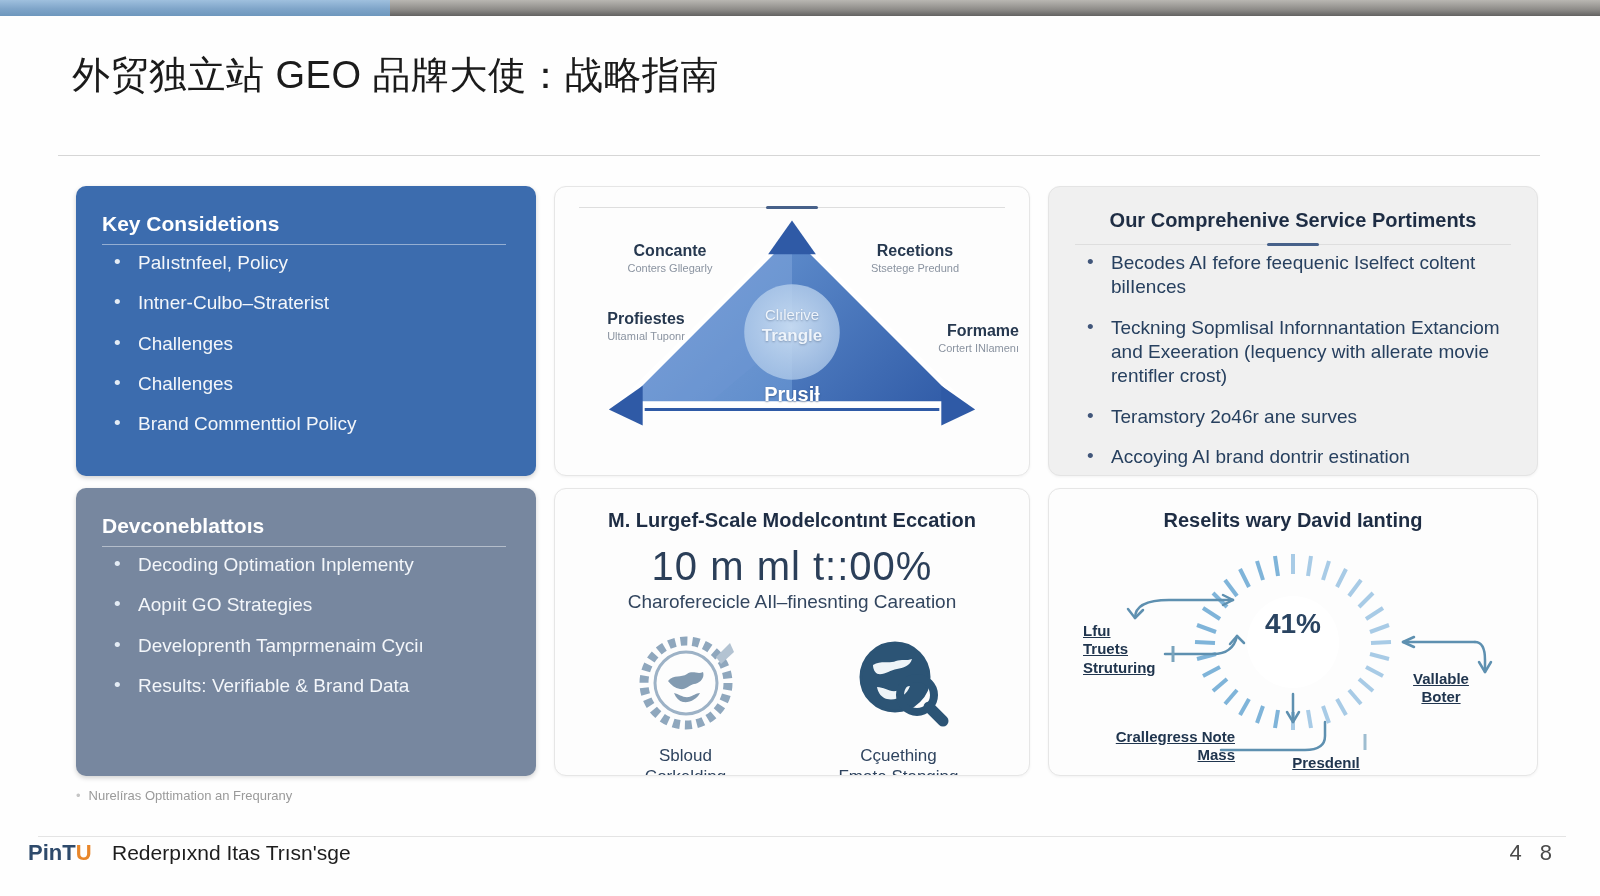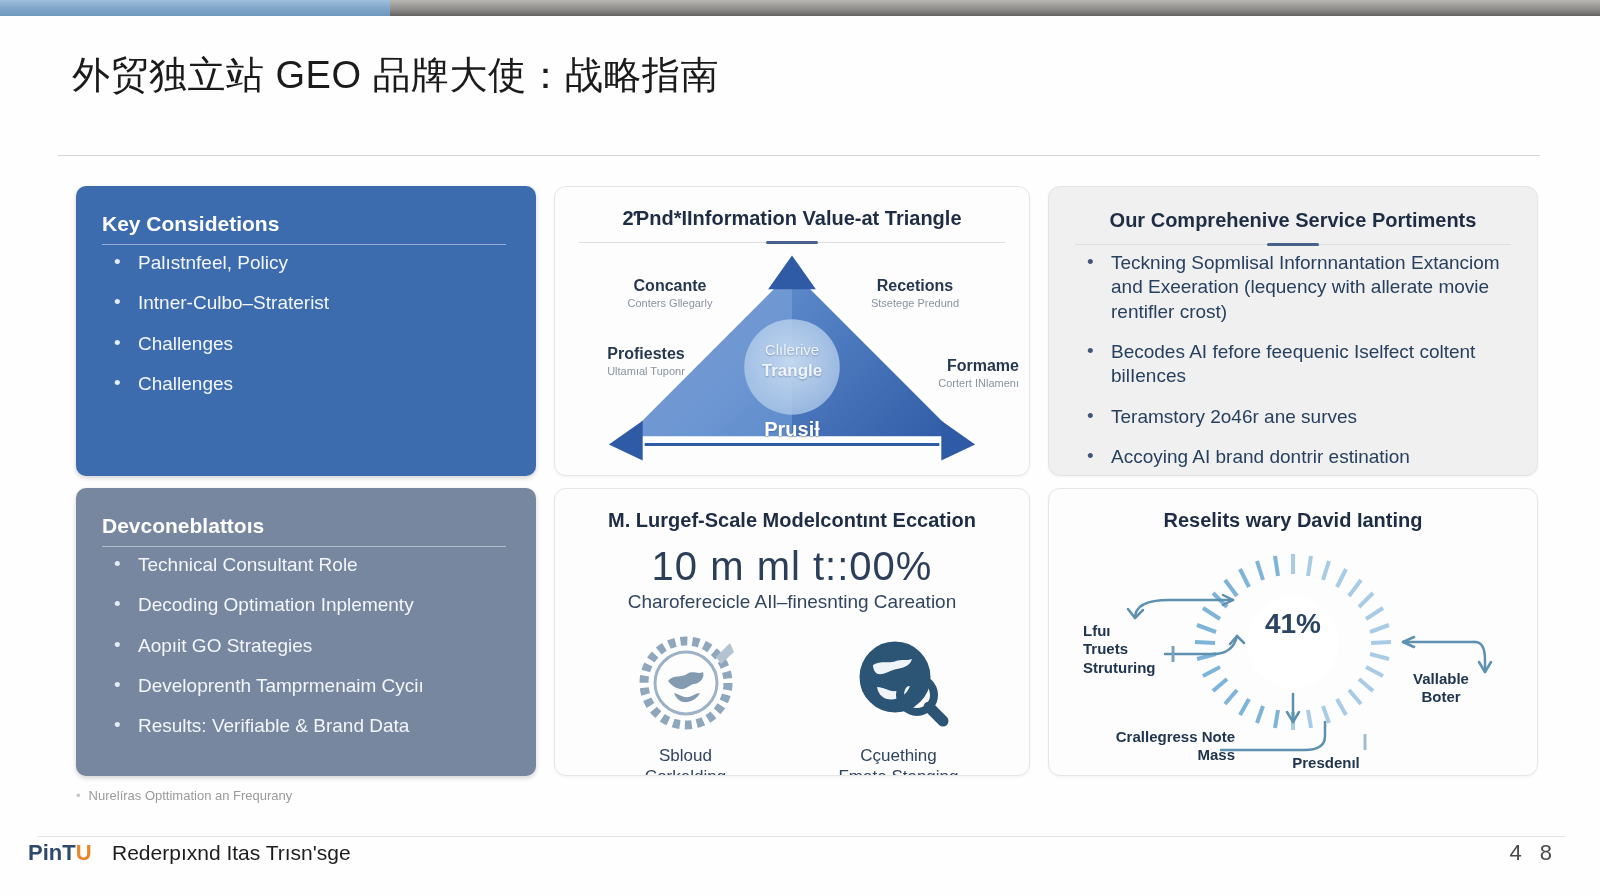--- a/index.html
+++ b/index.html
@@ -127,21 +127,21 @@
     text-align: center; font-size: 40px; color: #2b3f59; font-weight: 400;
     letter-spacing: 1px; margin-top: 2px;
   }
   .stat-sub { text-align: center; font-size: 19px; color: #33465f; margin-top: 2px; }
   .icon-row { display: flex; justify-content: space-around; align-items: flex-end; margin-top: 18px; }
   .icon-cell { width: 190px; text-align: center; }
   .icon-cap { font-size: 17px; color: #2f445f; line-height: 1.25; margin-top: 6px; }
 
   
   .donut-wrap { position: relative; width: 100%; height: 216px; margin-top: 2px; }
-  .d-label { position: absolute; font-size: 15px; font-weight: bold; color: #20354e; line-height: 1.22; }
+  .d-label { position: absolute; font-size: 15px; font-weight: bold; color: #20354e; line-height: 1.22; text-decoration: underline; }
   .d-label.r { text-align: right; }
   .d-label.c { text-align: center; }
   .donut-center {
     position: absolute; left: 50%; top: 80px; transform: translate(-50%,-50%);
     font-size: 28px; font-weight: bold; color: #2a4461;
   }
 
   
   .note {
     position: absolute; left: 76px; top: 788px;
@@ -178,25 +178,25 @@
 
   <div class="grid">
 
     <div class="card card-blue">
       <div class="card-title-light">Key Considetions</div>
       <ul class="bullets bullets-light">
         <li>Palıstnfeel, Policy</li>
         <li>Intner-Culbo–Straterist</li>
         <li>Challenges</li>
         <li>Challenges</li>
+        <li>Brand Commenttiol Policy</li>
       </ul>
     </div>
 
     <div class="card card-white">
-      <div class="card-title-dark">2Ƥnd*IInformation Value-at Triangle</div>
       <div class="title-rule-soft"></div>
 
       <div class="tri-wrap">
         <svg width="100%" height="220" viewBox="0 0 428 220">
           <defs>
             <linearGradient id="triL" x1="0" y1="0" x2="1" y2="1">
               <stop offset="0%" stop-color="#84a8dd"></stop>
               <stop offset="100%" stop-color="#5e8ccb"></stop>
             </linearGradient>
             <linearGradient id="triR" x1="0" y1="0" x2="1" y2="1">
@@ -246,32 +246,31 @@
           <div style="font-size:17px;font-weight:bold">Trangle</div>
         </div>
         <div class="tri-bottom-text">Prusiƚ</div>
       </div>
     </div>
 
     <div class="card card-gray">
       <div class="card-title-dark">Our Comprehenive Service Portiments</div>
       <div class="title-rule-soft"></div>
       <ul class="bullets bullets-dark">
+        <li>Becodes AI fefore feequenic Iselfect coltent bilIences</li>
         <li>Teckning Sopmlisal Infornnantation Extanciom and Exeeration (lequency with allerate movie rentifler crost)</li>
-        <li>Becodes AI fefore feequenic Iselfect coltent bilIences</li>
         <li>Teramstory 2o46r ane surves</li>
         <li>Accoying AI brand dontrir estination</li>
 
       </ul>
     </div>
 
     <div class="card card-slate">
       <div class="card-title-light">Devconeblattoıs</div>
       <ul class="bullets bullets-light">
-        <li>Technical Consultant Role</li>
         <li>Decoding Optimation Inplementy</li>
         <li>Aopıit GO Strategies</li>
         <li>Developrenth Tamprmenaim Cyciı</li>
         <li>Results: Verifiable &amp; Brand Data</li>
       </ul>
     </div>
 
     <div class="card card-white">
       <div class="card-title-dark">M. Lurgef-Scale Modelcontınt Ecсation</div>
       <div class="stat-big">10 m ml t::00%</div>

